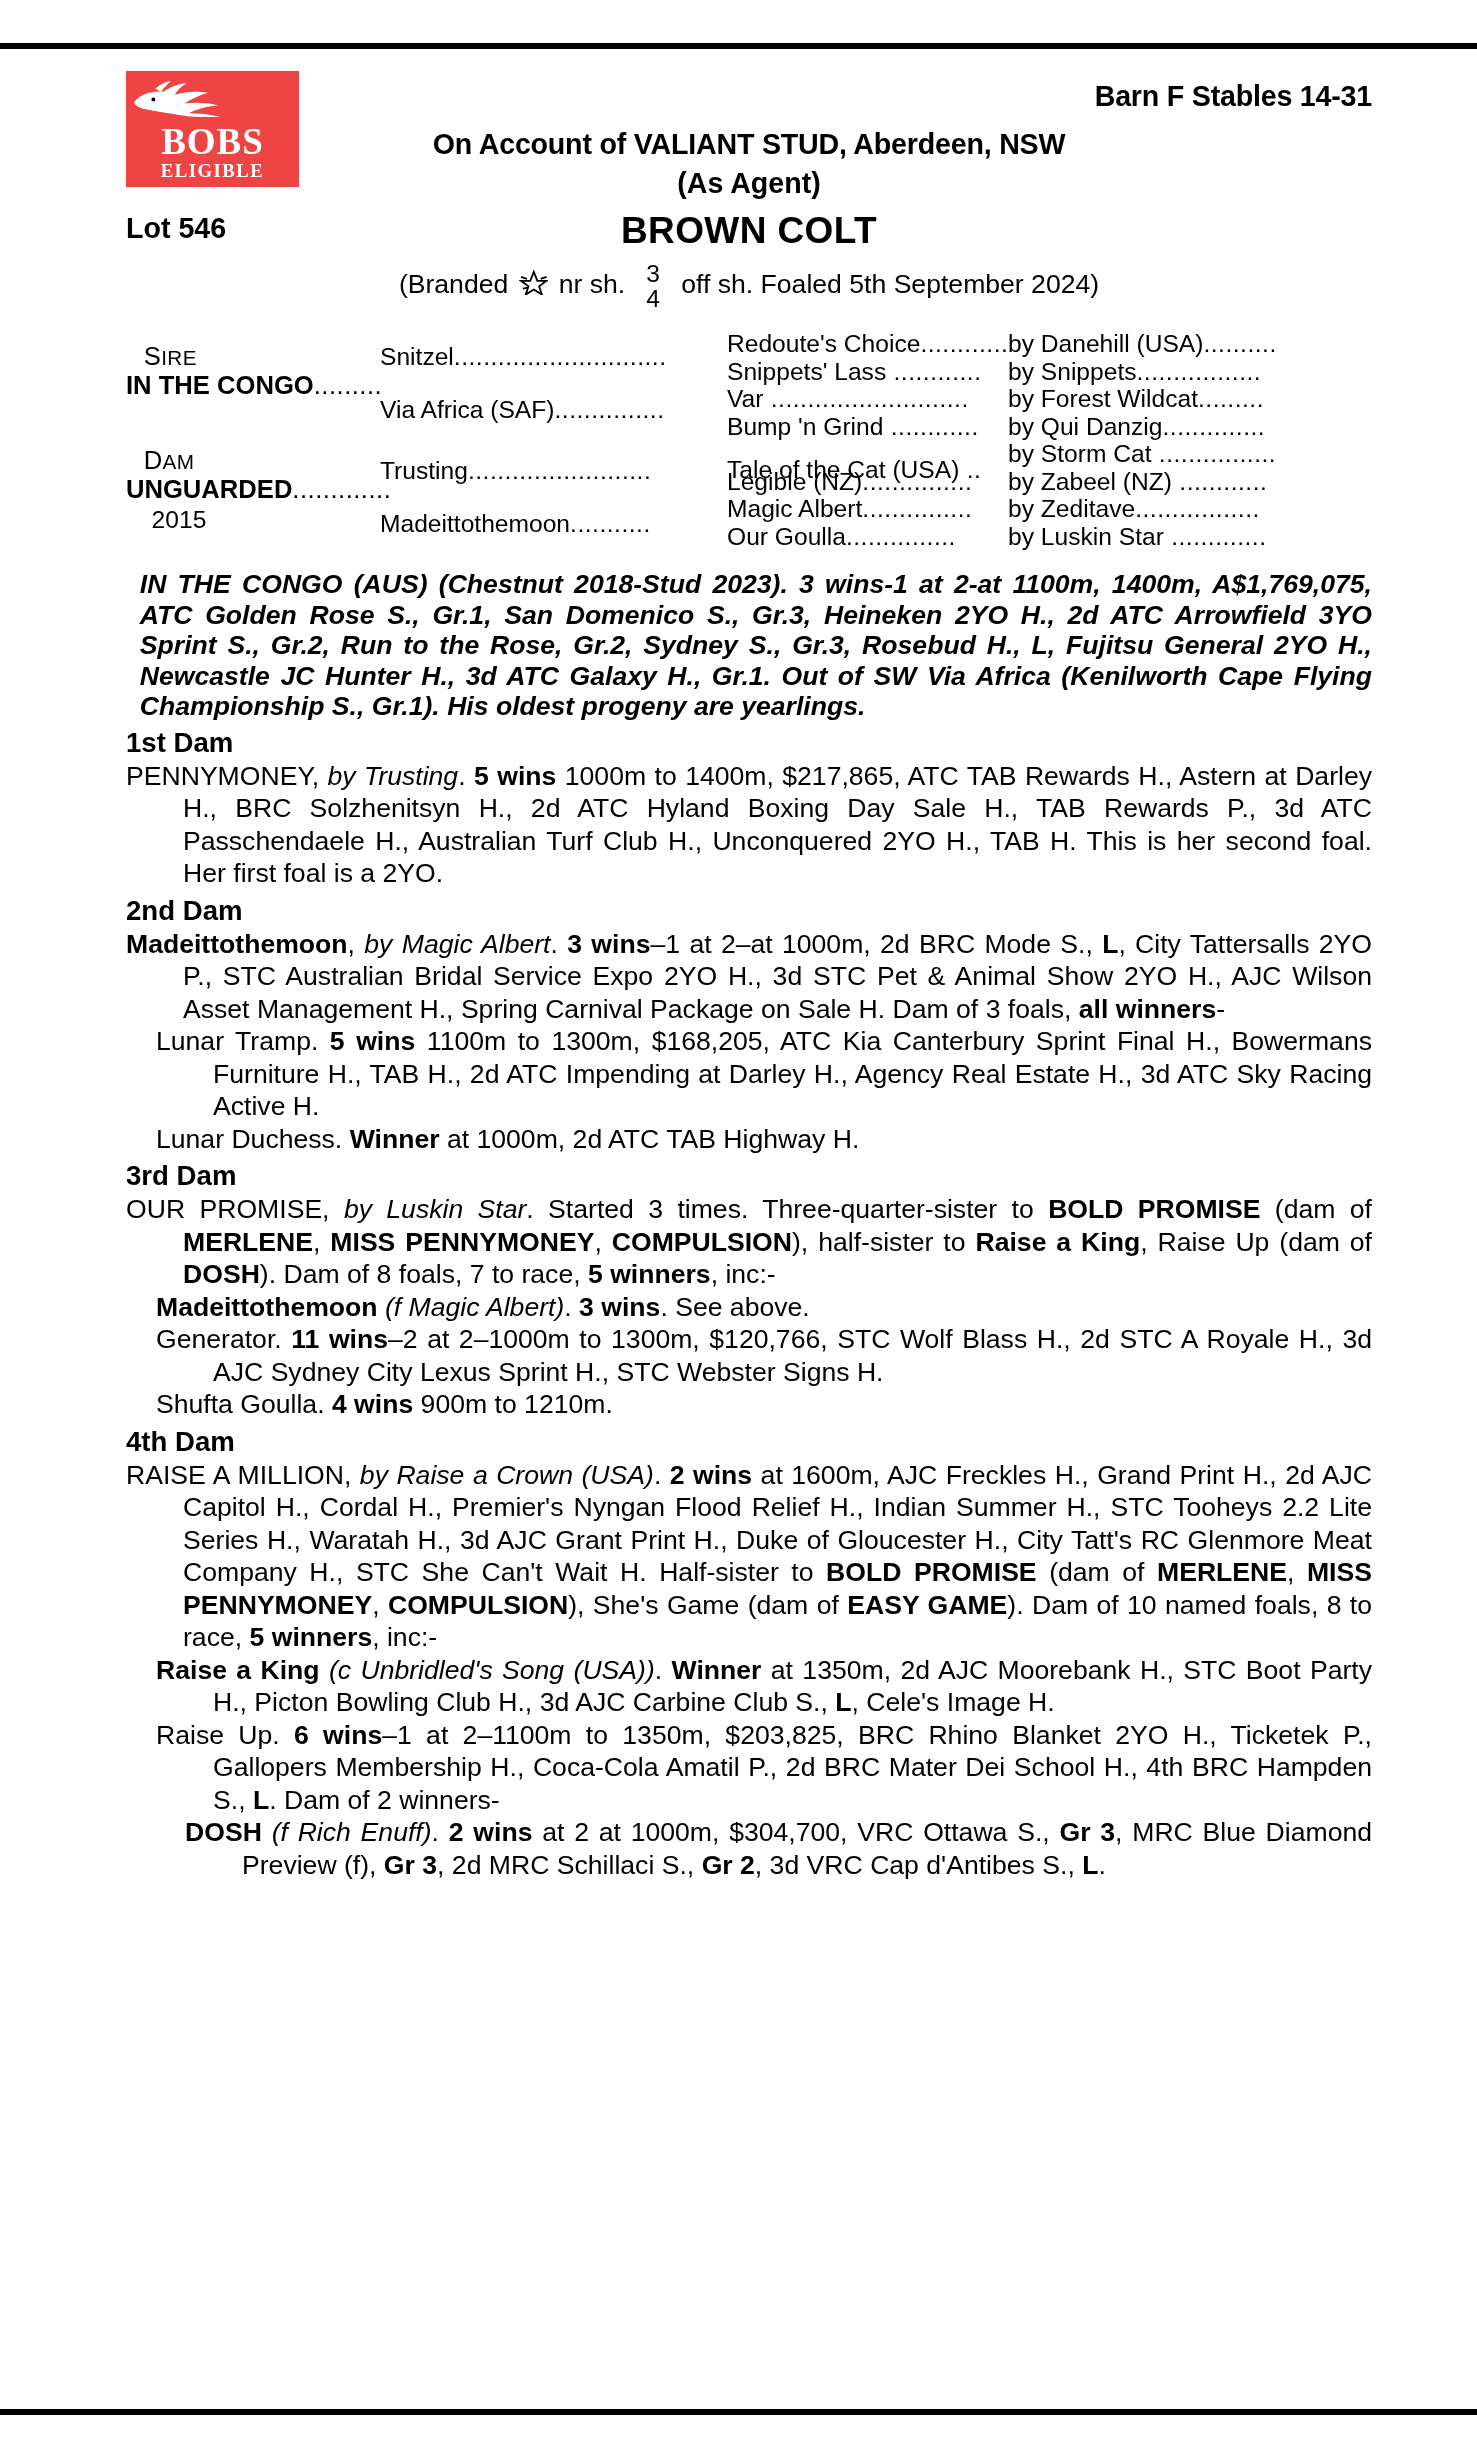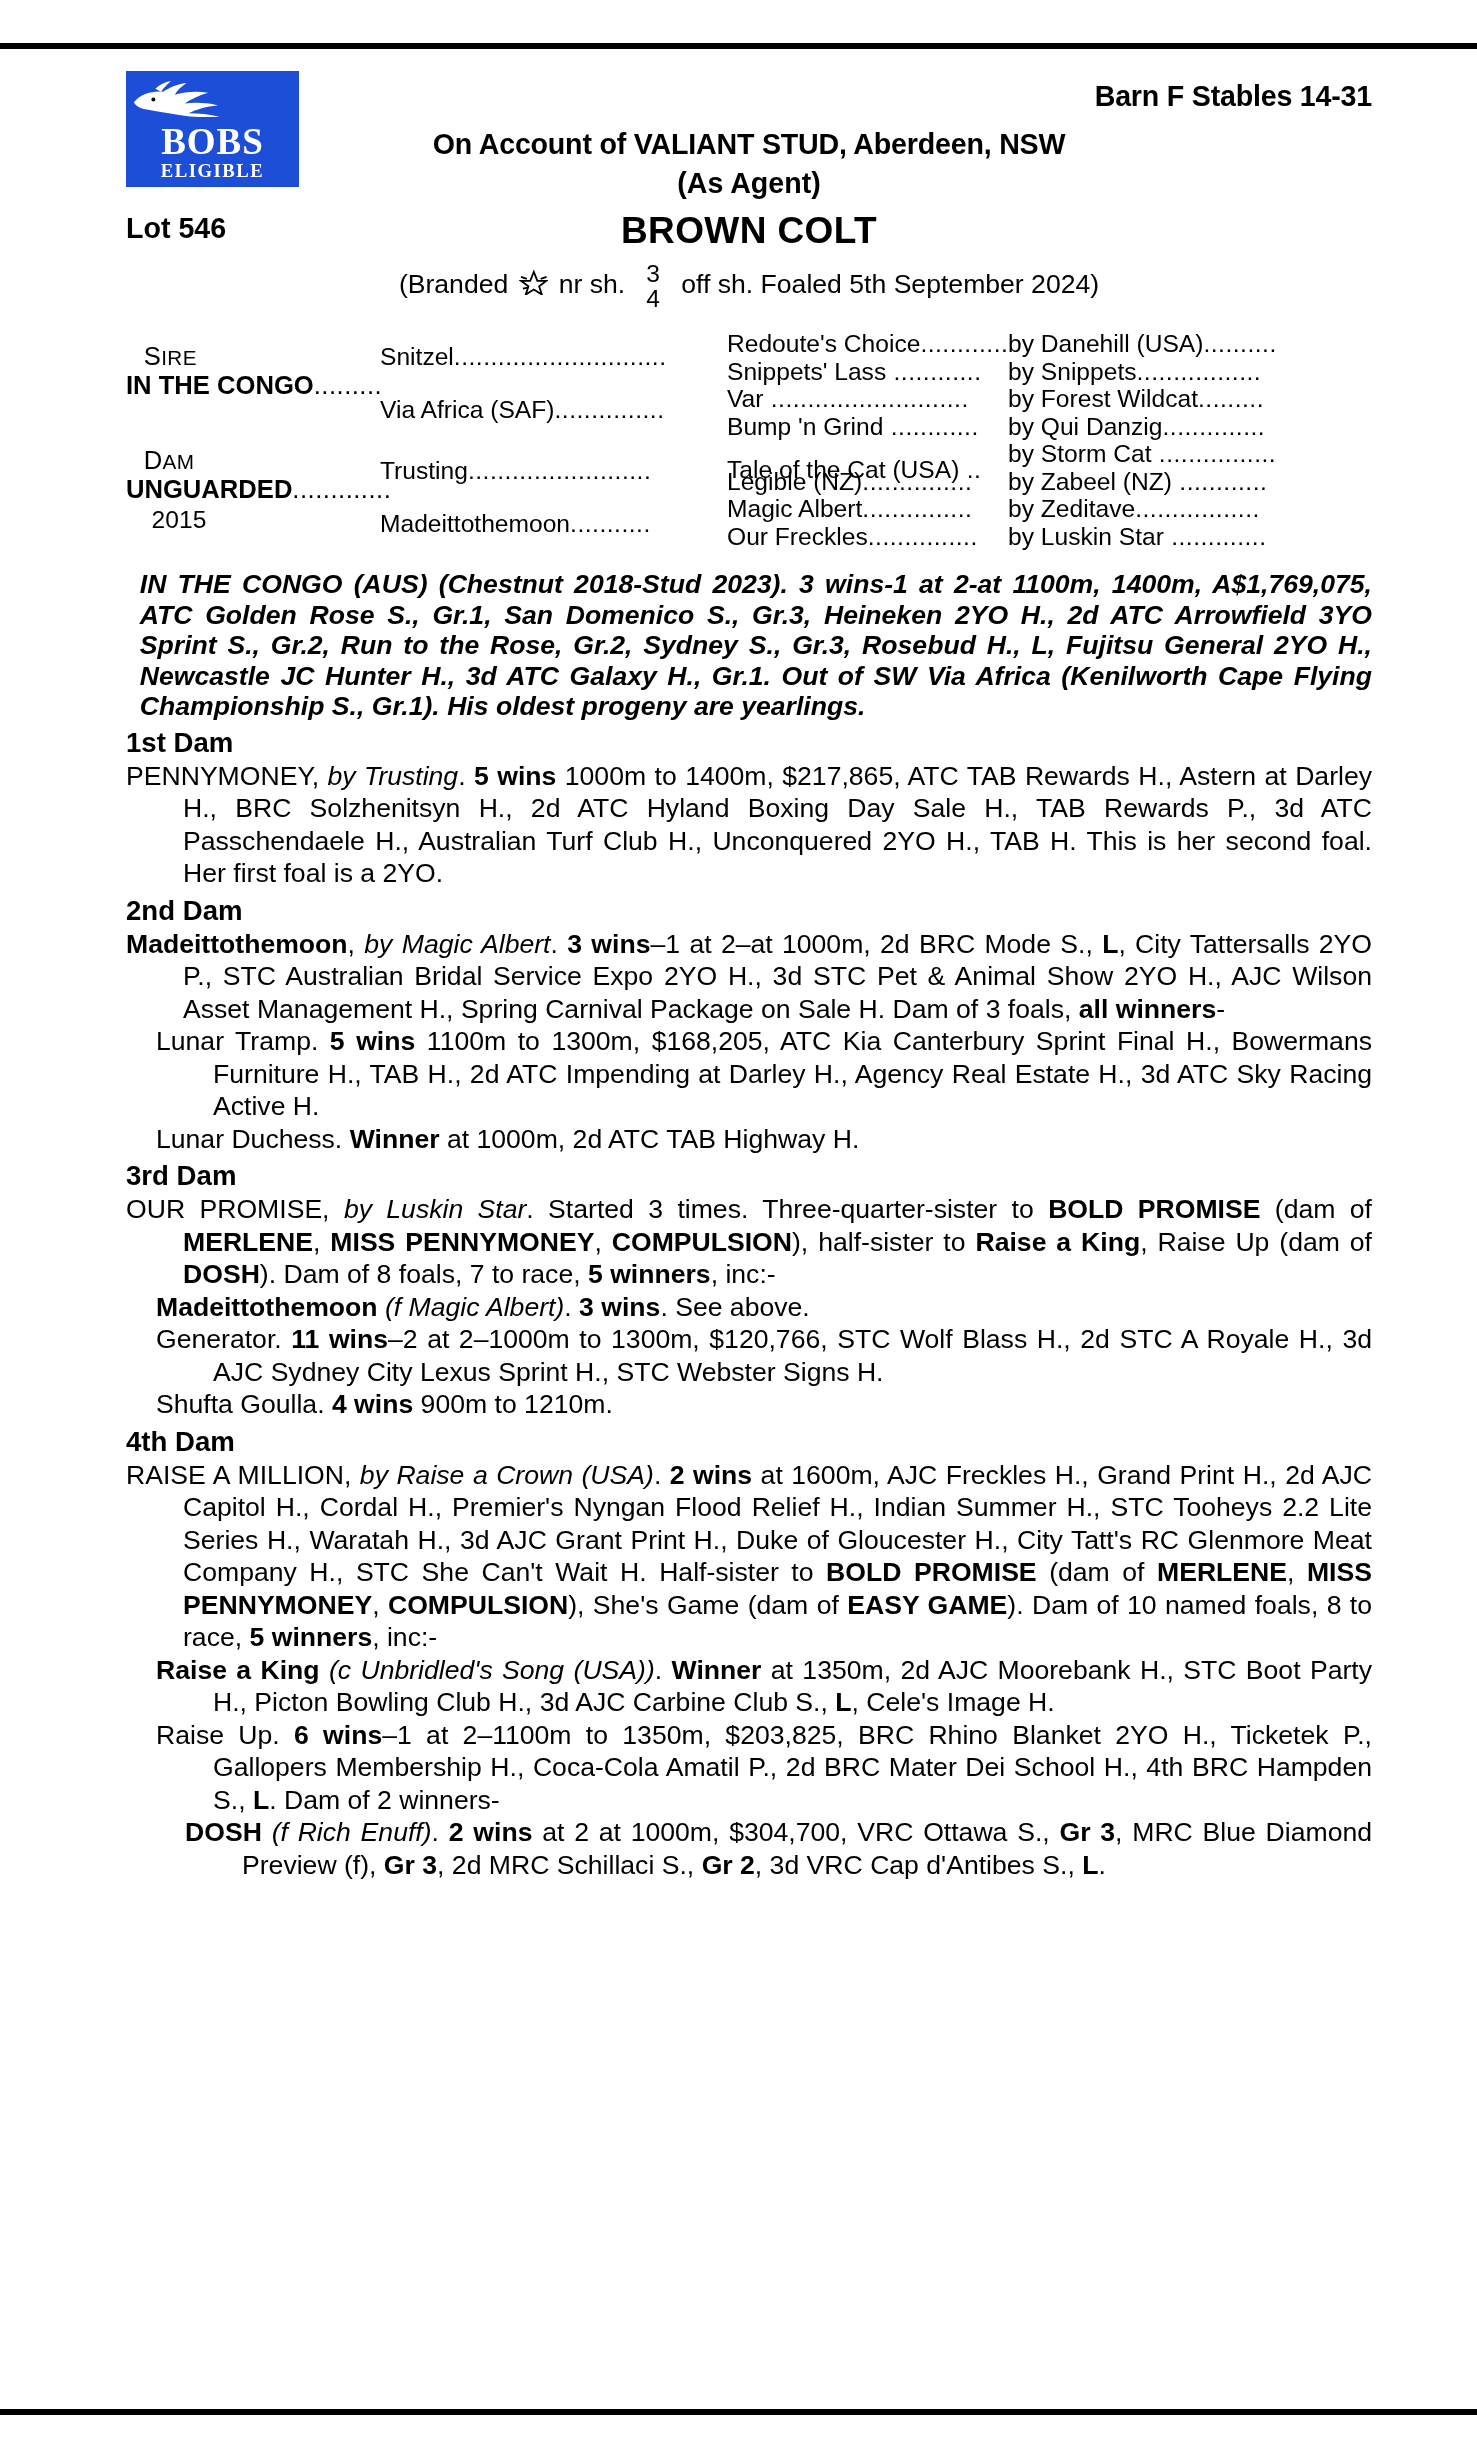--- a/index.html
+++ b/index.html
@@ -52,21 +52,21 @@
     position: relative;
     height: 116px;
   }
 
   .bobs-logo {
     position: absolute;
     left: 0;
     top: 9.9px;
     width: 173px;
     height: 116px;
-    background: #1d4ed8;
+    background: #ef4444;
     color: #fff;
     text-align: center;
     overflow: hidden;
   }
   .bobs-horse {
     margin-top: 7.9px;
     height: 43px;
     display: block;
   }
   .bobs-word {
@@ -317,21 +317,21 @@
       </div>
 
       <div class="ped-col3">
         <div class="ped-g3" style="top:0px;"><span>Redoute's Choice</span><span class="dots">............</span></div>
         <div class="ped-g3" style="top:27.6px;"><span>Snippets' Lass</span><span class="dots"> ............</span></div>
         <div class="ped-g3" style="top:55px;"><span>Var</span><span class="dots"> ...........................</span></div>
         <div class="ped-g3" style="top:83px;"><span>Bump 'n Grind</span><span class="dots"> ............</span></div>
         <div class="ped-g3" style="top:110px;margin-top:16px;"><span>Tale of the Cat (USA)</span><span class="dots"> ..</span></div>
         <div class="ped-g3" style="top:138px;"><span>Legible (NZ)</span><span class="dots">...............</span></div>
         <div class="ped-g3" style="top:165px;"><span>Magic Albert</span><span class="dots">...............</span></div>
-        <div class="ped-g3" style="top:193px;"><span>Our Freckles</span><span class="dots">...............</span></div>
+        <div class="ped-g3" style="top:193px;"><span>Our Goulla</span><span class="dots">...............</span></div>
       </div>
 
       <div class="ped-col4">
         <div class="ped-g3" style="top:0px;"><span>by Danehill (USA)</span><span class="dots">..........</span></div>
         <div class="ped-g3" style="top:27.6px;"><span>by Snippets</span><span class="dots">.................</span></div>
         <div class="ped-g3" style="top:55px;"><span>by Forest Wildcat</span><span class="dots">.........</span></div>
         <div class="ped-g3" style="top:83px;"><span>by Qui Danzig</span><span class="dots">..............</span></div>
         <div class="ped-g3" style="top:110px;"><span>by Storm Cat</span><span class="dots"> ................</span></div>
         <div class="ped-g3" style="top:138px;"><span>by Zabeel (NZ)</span><span class="dots"> ............</span></div>
         <div class="ped-g3" style="top:165px;"><span>by Zeditave</span><span class="dots">.................</span></div>

